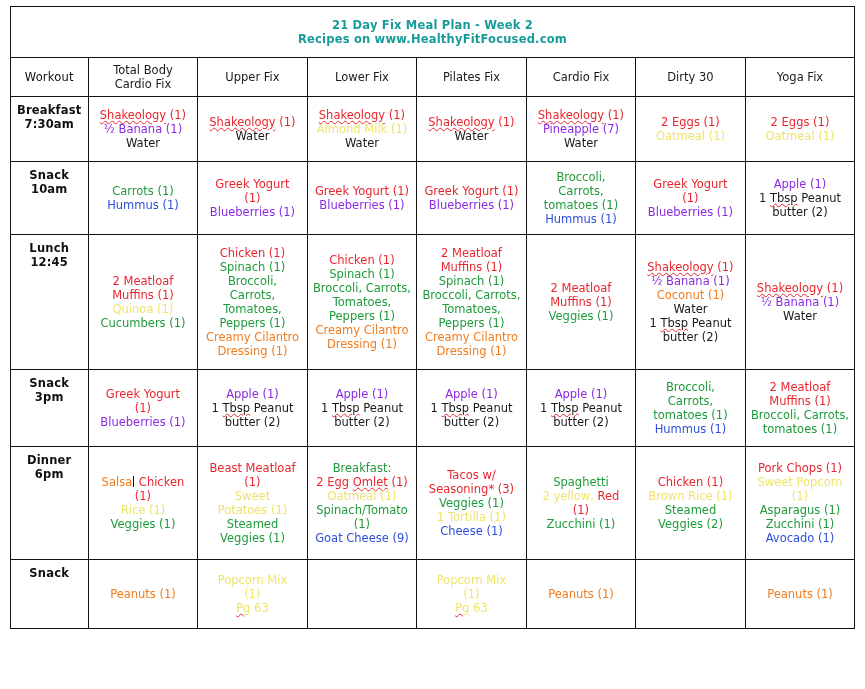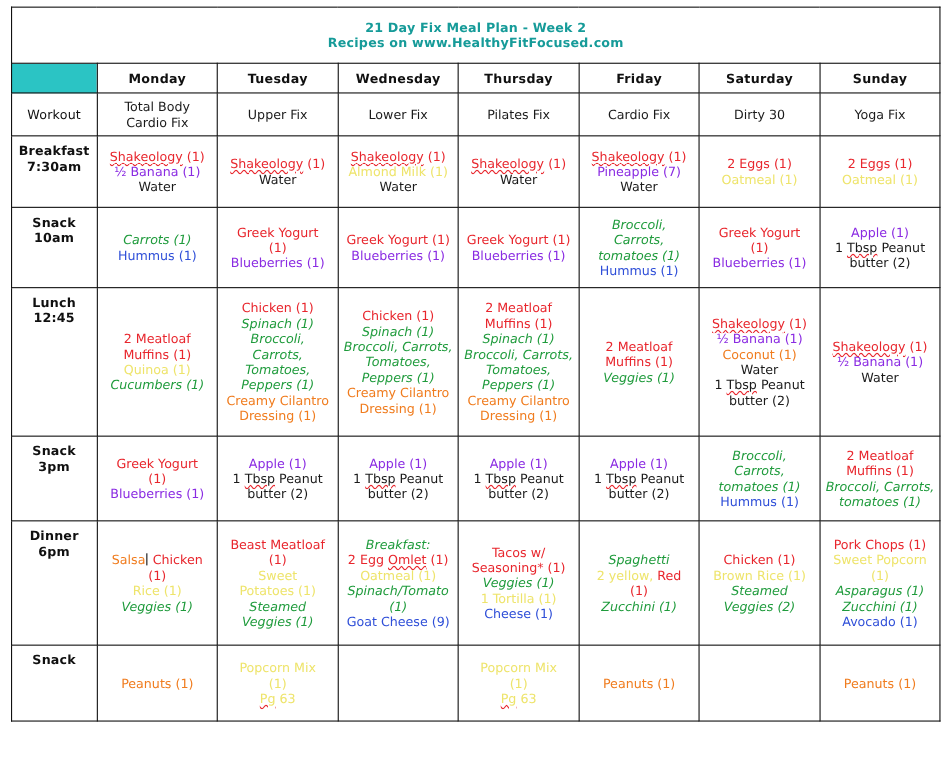--- a/index.html
+++ b/index.html
@@ -93,21 +93,21 @@
     vertical-align: top;
     padding-top: 5px;
   }
   .r-lunch td.rowlabel, .r-snack1 td.rowlabel, .r-breakfast td.rowlabel,
   .r-snack2 td.rowlabel, .r-dinner td.rowlabel, .r-snack3 td.rowlabel {
     vertical-align: top;
     padding-top: 6px;
   }
 
   
-  .c-green  { color: #1f9b3c; font-style: italic; }
+  .c-green  { color: #1f9b3c; }
   .c-purple { color: #8a2be2; }
   .c-red    { color: #e8262d; }
   .c-yellow { color: #eee46b; }
   .c-blue   { color: #2f4fd8; text-align: center; }
   .c-orange { color: #f07c1e; }
   .c-black  { color: #1a1a1a; }
 
   .line { display: block; }
 
   
@@ -145,30 +145,20 @@
         <col class="day">
         <col class="day">
     </colgroup>
     <tbody id="table-body">
         <tr class="title-band">
           <td colspan="8">
             <span class="line">21 Day Fix Meal Plan - Week 2</span>
             <span class="line">Recipes on www.HealthyFitFocused.com</span>
           </td>
         </tr>
-        <tr class="dayhead">
-          <td class="corner"></td>
-          <td>Monday</td>
-          <td>Tuesday</td>
-          <td>Wednesday</td>
-          <td>Thursday</td>
-          <td>Friday</td>
-          <td>Saturday</td>
-          <td>Sunday</td>
-        </tr>
         <tr class="r-workout">
           <td class="rowlabel">
             <span class="line">Workout</span>
           </td>
           <td>
             <span class="line c-black">Total Body</span>
             <span class="line c-black">Cardio Fix</span>
           </td>
           <td>
             <span class="line c-black">Upper Fix</span>
@@ -389,21 +379,21 @@
           <td>
             <span class="line c-green">Breakfast:</span>
             <span class="line c-red">2 Egg <span class="squiggle">Omlet</span> (1)</span>
             <span class="line c-yellow">Oatmeal (1)</span>
             <span class="line c-green">Spinach/Tomato</span>
             <span class="line c-green">(1)</span>
             <span class="line c-blue">Goat Cheese (9)</span>
           </td>
           <td>
             <span class="line c-red">Tacos w/</span>
-            <span class="line c-red">Seasoning* (1)</span>
+            <span class="line c-red">Seasoning* (3)</span>
             <span class="line c-green">Veggies (1)</span>
             <span class="line c-yellow">1 Tortilla (1)</span>
             <span class="line c-blue">Cheese (1)</span>
           </td>
           <td>
             <span class="line c-green">Spaghetti</span>
             <span class="line"><span class="c-yellow">2 yellow,</span> <span class="c-red">Red</span></span>
             <span class="line c-red">(1)</span>
             <span class="line c-green">Zucchini (1)</span>
           </td>

